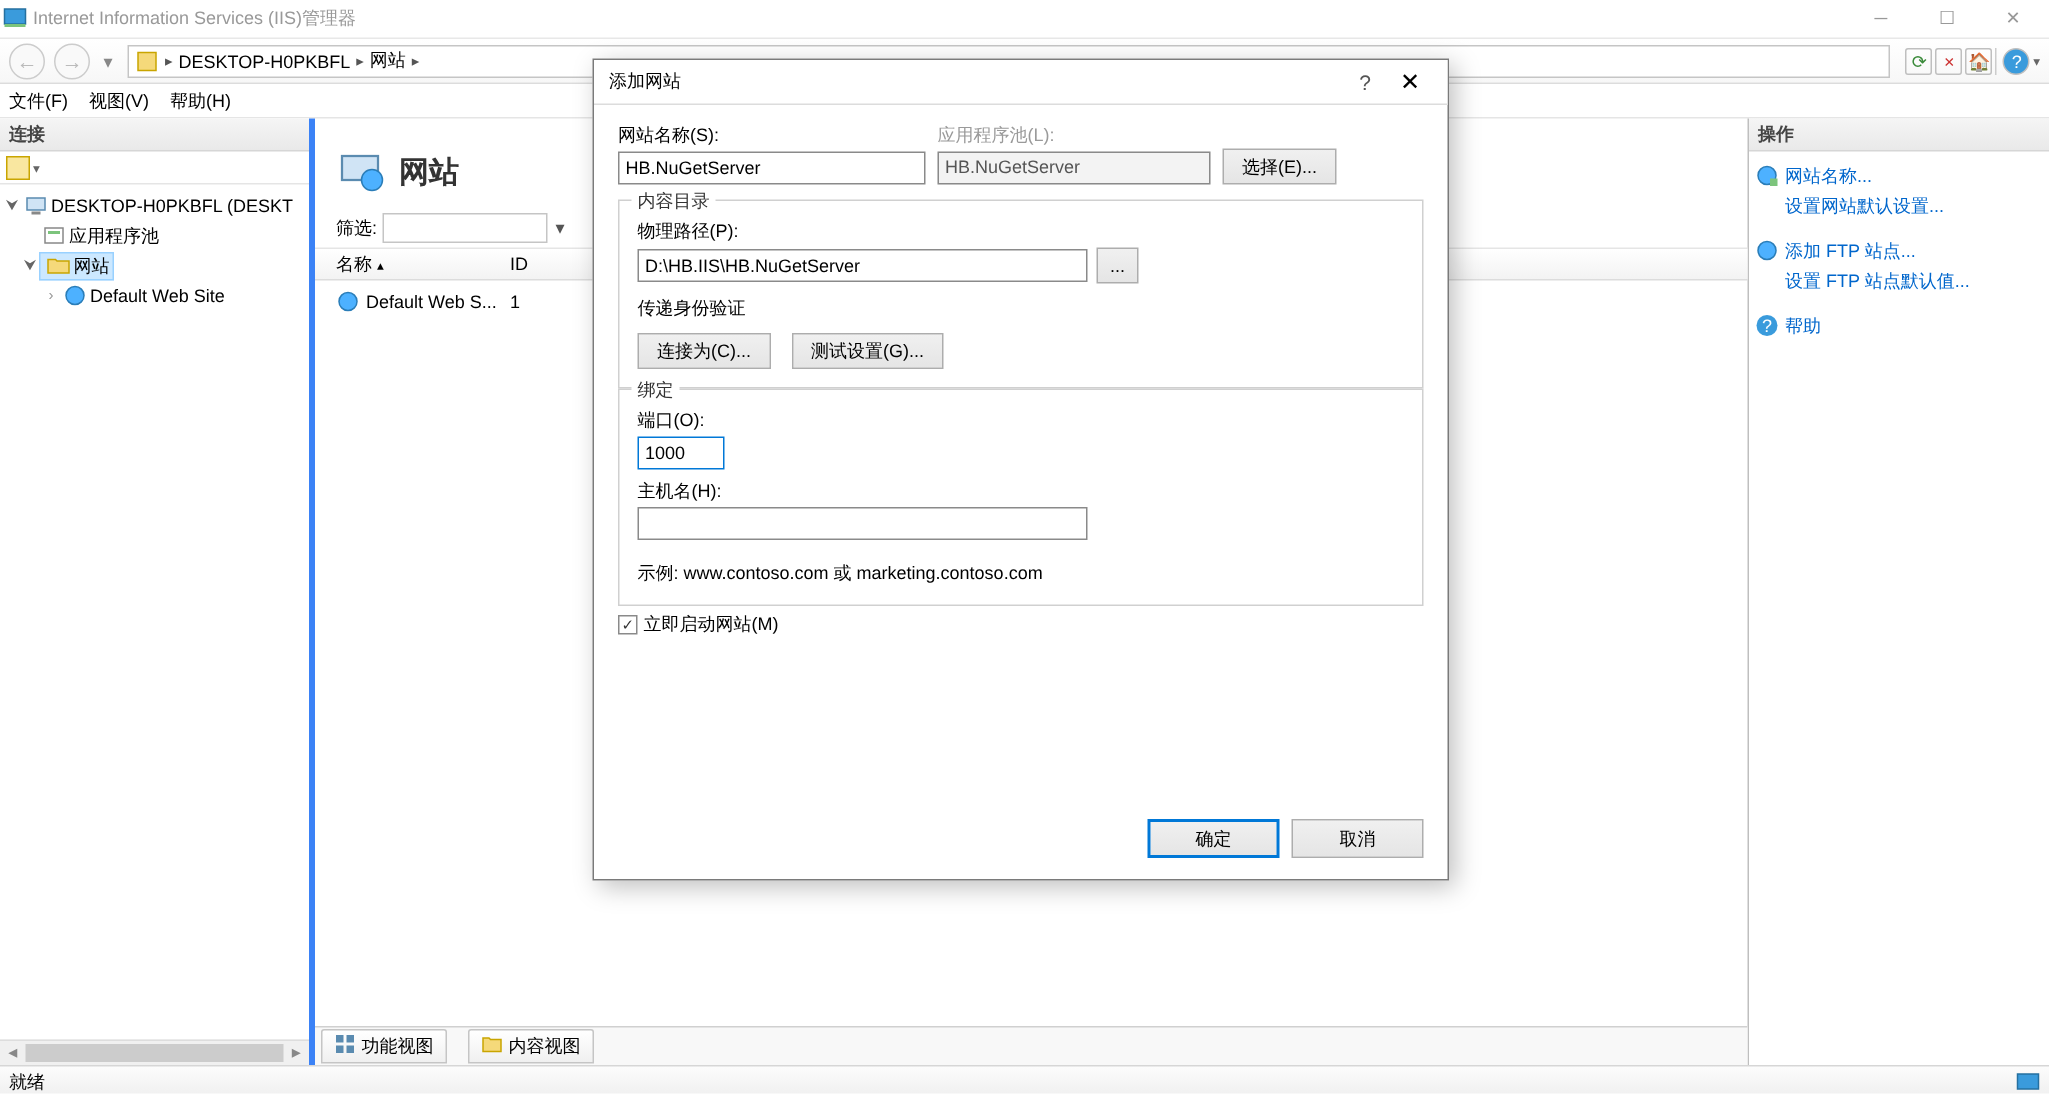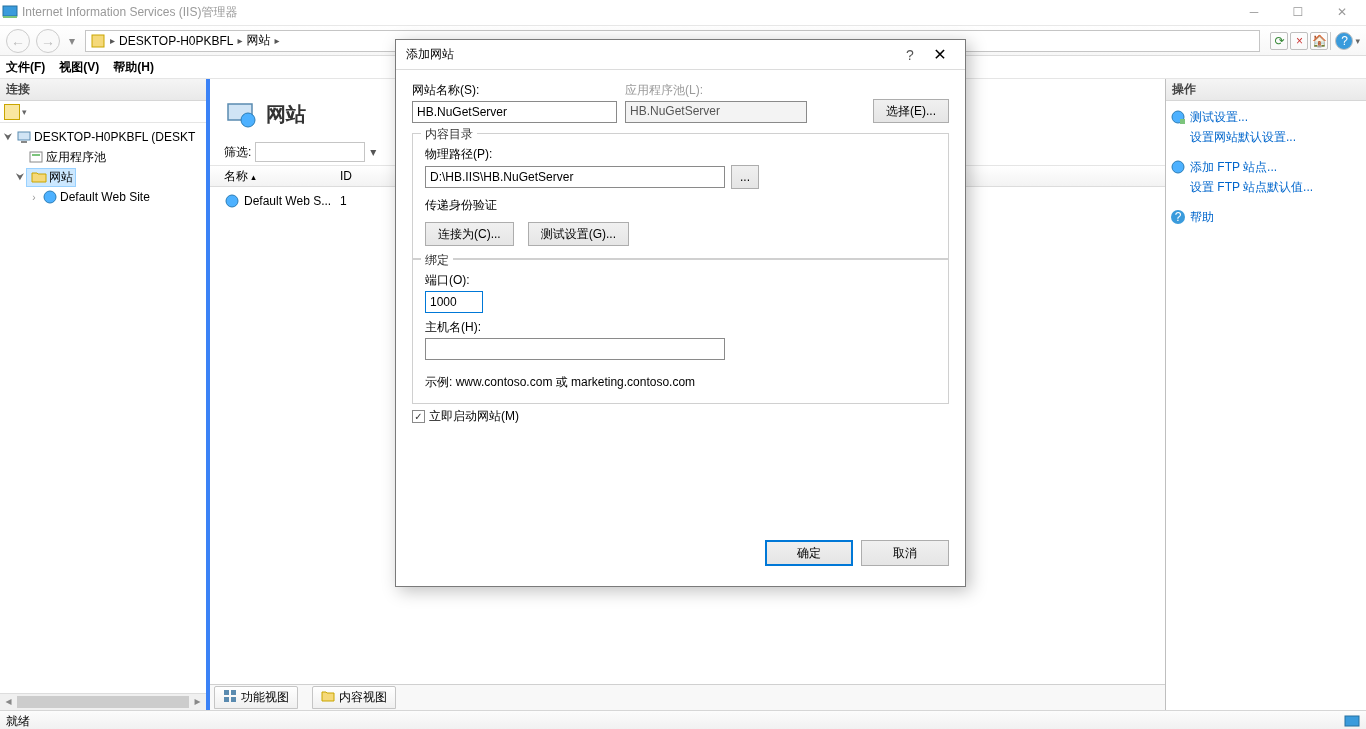--- a/index.html
+++ b/index.html
@@ -16,21 +16,21 @@
 .navbtn { width: 24px; height: 24px; border-radius: 50%; border: 1px solid #ccc; margin: 0 3px; display: flex; align-items: center; justify-content: center; background: #f9f9f9; color: #bbb; font-size: 14px; }
 .navbtn:first-child { margin-left: 6px; }
 .navbar .dropdown-arrow { width: 18px; text-align: center; color: #888; }
 .addressbar { flex: 1; height: 22px; border: 1px solid #c5c5c5; background: #fff; margin: 0 4px; display: flex; align-items: center; padding-left: 4px; }
 .addressbar .sep { margin: 0 4px; color: #555; font-size: 10px; }
 .toolicons { display: flex; padding: 0 6px; gap: 2px; }
 .toolicons .ticon { width: 18px; height: 18px; border: 1px solid #bfbfbf; border-radius: 2px; display:flex; align-items:center; justify-content:center; }
 
 
 .menubar { height: 23px; background: #fff; border-bottom: 1px solid #e5e5e5; display: flex; align-items: center; padding-left: 6px; }
-.menubar .mitem { margin-right: 14px; font-weight: bold; }
+.menubar .mitem { margin-right: 14px; }
 
 
 .mainrow { display: flex; height: calc(729px - 22px - 31px - 23px - 22px); }
 
 
 .connpanel { width: 210px; border-right: 4px solid #3b82f6; display: flex; flex-direction: column; background: #fff; }
 .panelheader { background: linear-gradient(#f5f5f5, #e9e9e9); border-bottom: 1px solid #d6d6d6; height: 22px; display: flex; align-items: center; padding-left: 6px; font-weight: bold; color: #444; }
 .connbar { height: 22px; border-bottom: 1px solid #e5e5e5; display: flex; align-items: center; padding-left: 4px; }
 .connbar .cicon { width: 16px; height: 16px; background: #f9e7a0; border: 1px solid #c9a500; margin-right: 2px; }
 .tree { flex: 1; padding: 4px 0; overflow: hidden; }
@@ -84,21 +84,21 @@
 .textbox { height: 22px; border: 1px solid #8a8a8a; padding: 2px 4px; background: #fff; }
 .textbox.ro { background: #f3f3f3; color: #555; }
 .btn { height: 24px; border: 1px solid #adadad; background: linear-gradient(#f0f0f0,#e5e5e5); padding: 0 12px; display: flex; align-items: center; justify-content: center; }
 .btn.sm { width: 28px; padding: 0; }
 .fieldset { border: 1px solid #d0d0d0; padding: 12px; margin-bottom: 0; position: relative; }
 .fieldset .legend { position: absolute; top: -8px; left: 8px; background: #fff; padding: 0 4px; color: #333; }
 .select { height: 22px; border: 1px solid #8a8a8a; background: linear-gradient(#f5f5f5,#e8e8e8); padding: 2px 18px 2px 6px; position: relative; display:flex; align-items:center; }
 .select::after { content: "⌄"; position: absolute; right: 4px; top: 1px; color: #444; }
 .portbox { width: 58px; height: 22px; border: 1px solid #0078d7; padding: 2px 4px; background: #fff; }
 .checkbox { width: 13px; height: 13px; border: 1px solid #8a8a8a; margin-right: 4px; display:inline-flex; align-items:center; justify-content:center; font-size:10px; color:#333;}
-.dlgfooter { height: 48px; display: flex; align-items: flex-end; justify-content: flex-end; padding: 0 16px 20px; }
+.dlgfooter { height: 48px; display: flex; align-items: center; justify-content: flex-end; padding: 0 16px 6px; }
 .dlgfooter .btn { width: 88px; height: 26px; margin-left: 8px; }
 .dlgfooter .btn.primary { border: 2px solid #0078d7; }
 
 
 .globe-svg circle { fill: #4db1ff; stroke: #2a7db8; stroke-width: 1; }
 .folder-svg { fill: #f5d97a; stroke: #c9a500; }
 </style>
 </head>
 <body>
 
@@ -240,21 +240,21 @@
   </div>
 
   <div class="actions">
     <div class="panelheader">操作</div>
     <div class="actionsbody">
       <div class="aitem link">
         <svg class="aicon globe-svg" viewBox="0 0 16 16">
             <circle cx="8" cy="8" r="6"></circle>
             <rect x="10" y="10" width="5" height="5" fill="#7cc47c"></rect>
           </svg>
-        <span>测试设置...</span>
+        <span>网站名称...</span>
       </div>
       <div class="aitem link sub">
           <span>设置网站默认设置...</span>
         </div>
       <div class="sep"></div>
       <div class="aitem link">
         <svg class="aicon globe-svg" viewBox="0 0 16 16">
             <circle cx="8" cy="8" r="6"></circle>
           </svg>
         <span>添加 FTP 站点...</span>
@@ -292,21 +292,21 @@
   <div class="dlgbody">
     <div class="dlgrow" style="align-items:flex-end;">
       <div style="width:213px;">
         <span class="lbl">网站名称(S):</span>
         <input class="textbox" style="width: 205px;" value="HB.NuGetServer">
       </div>
       <div style="width:190px;">
         <span class="lbl disabled">应用程序池(L):</span>
         <div class="textbox ro" style="width:182px;">HB.NuGetServer</div>
       </div>
-      <div style="flex:1;display:flex;justify-content:flex-end;">
+      <div style="flex:1;display:flex;justify-content:flex-start;">
         <div class="btn">选择(E)...</div>
       </div>
     </div>
 
     <div class="fieldset" style="margin-top:10px;">
       <span class="legend">内容目录</span>
       <span class="lbl">物理路径(P):</span>
       <div style="display:flex;align-items:center;margin-bottom:8px;">
         <input class="textbox" style="width: 300px;" value="D:\HB.IIS\HB.NuGetServer">
         <div class="btn sm" style="margin-left:6px;">...</div>

